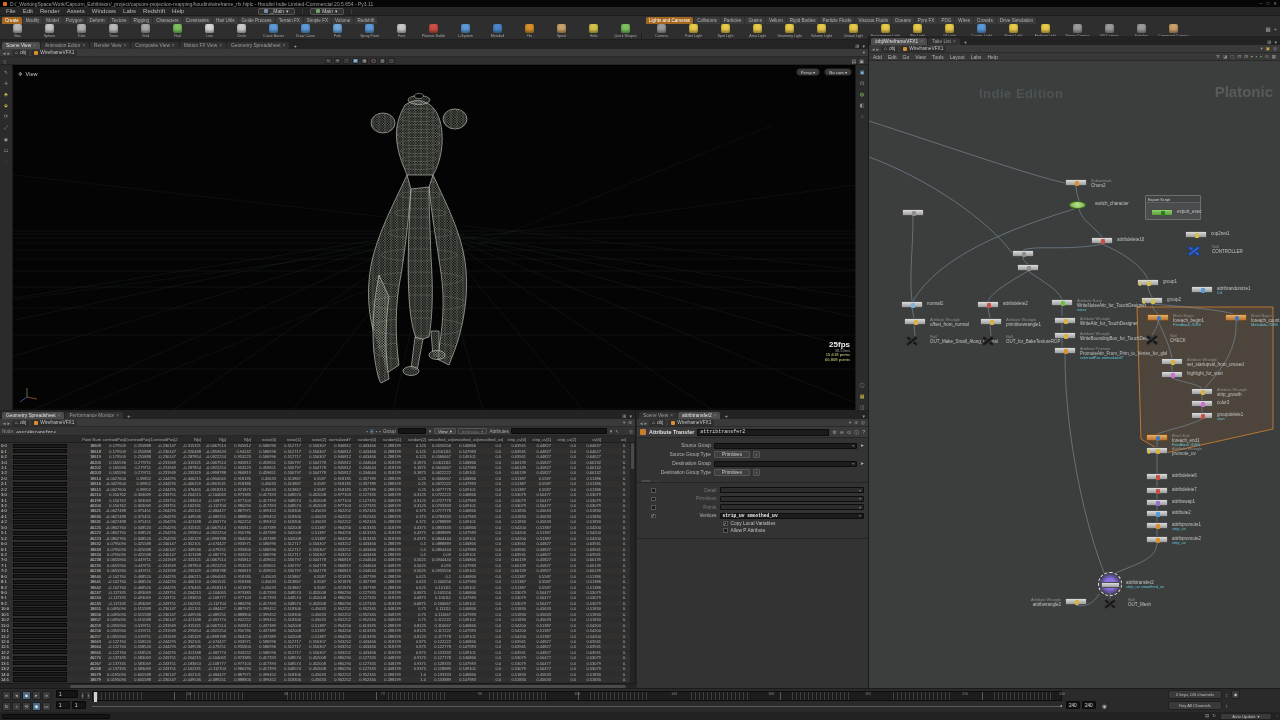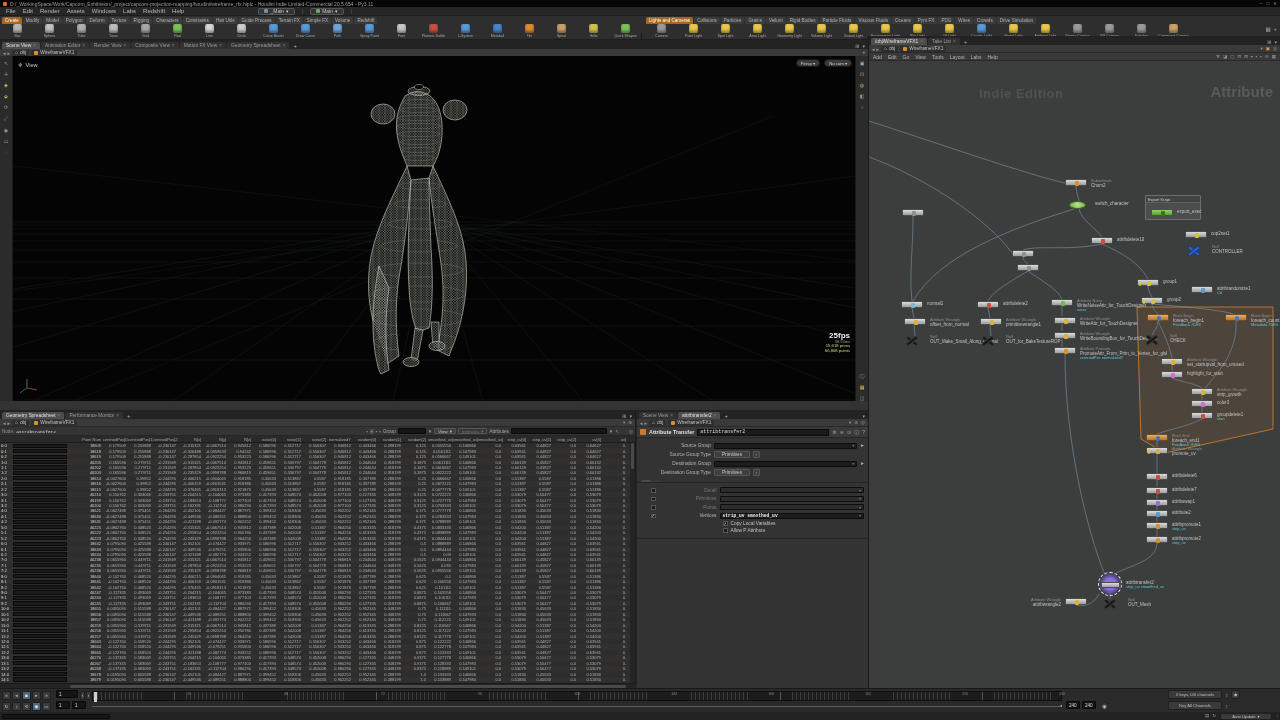--- a/index.html
+++ b/index.html
@@ -38,21 +38,21 @@
 .crumb{background:#2e2e2e;border-radius:2px;padding:0 3px;color:#c6c6c6;display:flex;align-items:center;gap:2px;height:6px}
 .nico-sq{width:4px;height:4px;background:#d98f2b;border-radius:1px}
 .pright{margin-left:auto;display:flex;gap:3px;align-items:center;color:#9a9a9a;font-size:4.5px}
 
 #vtool{display:flex;align-items:center;background:#2f2f2f;height:8px;font-size:5px;color:#a8a8a8;border-bottom:1px solid #222;position:relative}
 #vtool .grip{position:absolute;left:3px;top:1.5px;color:#777}
 #vtool .cluster{position:absolute;left:325px;display:flex;gap:2px}
 #vtool .vb{width:7px;height:6px;background:#3a3a3a;border:0.5px solid #222;border-radius:1px;display:flex;align-items:center;justify-content:center;font-size:4px}
 #vtool .vb.on{background:#49677e;color:#dfe8ef}
 #vtool .endic{position:absolute;right:4px;display:flex;gap:3px}
-#vpwrap{position:absolute;left:0;top:16px;width:868px;height:306px;background:#0c4a6e}
+#vpwrap{position:absolute;left:0;top:25px;width:868px;height:306px;background:#0c4a6e}
 #lstrip{position:absolute;left:0;top:0;width:13px;height:345px;background:#2b2b2b;border-right:1px solid #1a1a1a;display:flex;flex-direction:column;align-items:center;gap:5px;padding-top:4px;font-size:5px;color:#9a9a9a}
 #rstrip{position:absolute;right:0px;top:0;width:13px;height:345px;background:#2b2b2b;border-left:1px solid #1a1a1a;display:flex;flex-direction:column;align-items:center;gap:5px;padding-top:4px;font-size:5px;color:#9a9a9a}
 #rstrip .sp{flex:1}
 .ystrip{color:#d8c04a!important}
 #viewlabel{position:absolute;left:18px;top:6px;font-size:5.5px;color:#cfcfcf;display:flex;gap:3px;align-items:center}
 .pill{position:absolute;top:3px;background:#3b3b3b;border:0.5px solid #191919;border-radius:4px;color:#cfcfcf;font-size:4.2px;padding:0.5px 4px}
 #stats{position:absolute;right:18px;bottom:8px;text-align:right;line-height:1.15}
 #stats .fps{font-size:8px;font-weight:bold;color:#eaeaea}
 #stats .ms{font-size:4px;color:#9a9a9a}
 #stats .cnt{font-size:4.2px;color:#d8d88a}
@@ -2035,21 +2035,21 @@
           <span>⊞</span>
         <span style="color:#d8c04a">▪</span>
           <span style="color:#5a9ad6">▪</span>
           <span style="color:#7cc15e">▪</span>
         <span>⊙</span>
           <span>▦</span>
       </span>
     </div>
     <div id="netcanvas">
       <div id="wm-center">Indie Edition</div>
-      <div id="wm-right">Attribute</div>
+      <div id="wm-right">Platonic</div>
       <svg id="wiresvg" width="412" height="627" style="position:absolute;left:0;top:0">
         <polygon points="268,246 404,246 404,368 296,392 272,378" fill="rgba(195,115,35,0.13)" stroke="#c87c2e" stroke-width="0.9"></polygon>
       <path d="M207,125 C207,131 209,135 210,140" fill="none" stroke="#7e93a4" stroke-width="0.7" opacity="0.85"></path>
           <path d="M210,148 C213,160 226,166 233,176" fill="none" stroke="#7e93a4" stroke-width="0.7" opacity="0.85"></path>
           <path d="M205,148 C140,168 70,195 44,240" fill="none" stroke="#7e93a4" stroke-width="0.7" opacity="0.85"></path>
           <path d="M44,155 C44,190 40,215 43,240" fill="none" stroke="#7e93a4" stroke-width="0.7" opacity="0.85"></path>
           <path d="M233,183 C200,190 168,184 154,189" fill="none" stroke="#7e93a4" stroke-width="0.7" opacity="0.85"></path>
           <path d="M154,196 C154,199 156,201 159,203" fill="none" stroke="#7e93a4" stroke-width="0.7" opacity="0.85"></path>
           <path d="M159,210 C135,224 124,231 119,240" fill="none" stroke="#7e93a4" stroke-width="0.7" opacity="0.85"></path>
           <path d="M159,210 C176,222 188,228 193,238" fill="none" stroke="#7e93a4" stroke-width="0.7" opacity="0.85"></path>

